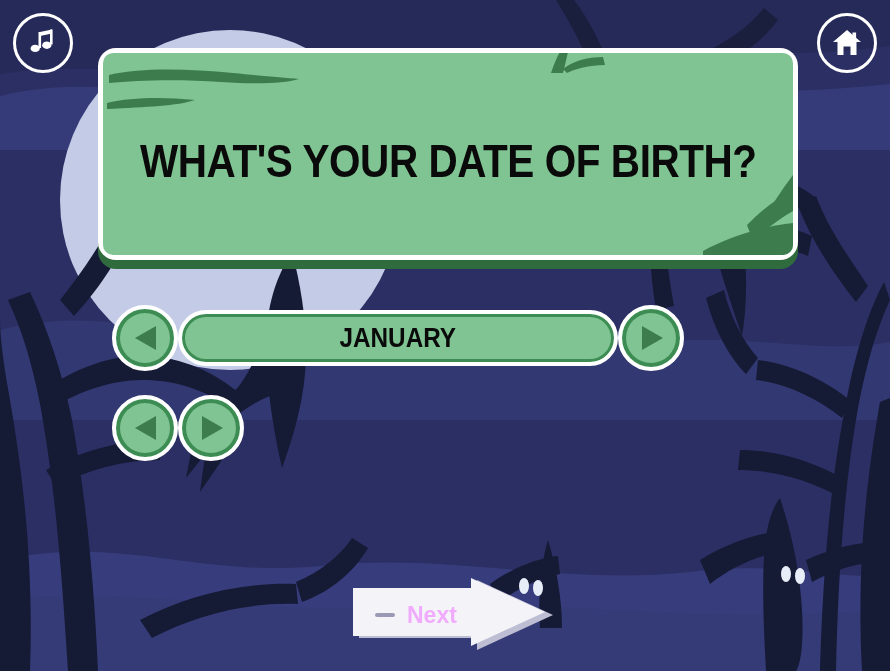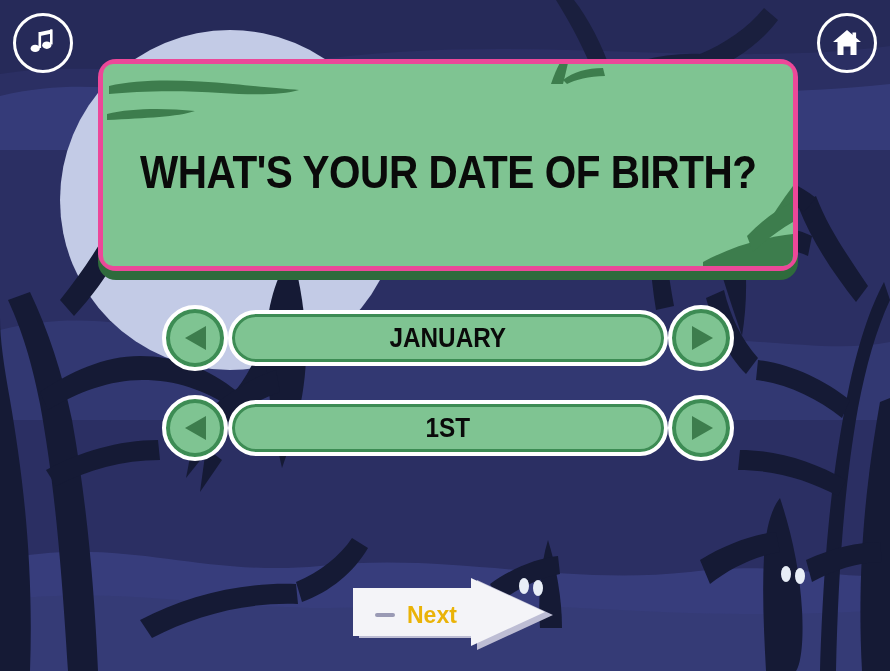--- a/index.html
+++ b/index.html
@@ -37,27 +37,26 @@
   #home-btn  { right: 13px; top: 13px; }
   .corner-btn svg { display:block; }
 
   
   #question-board {
     position: absolute;
     left: 98px;
     top: 48px;
     width: 700px;
     height: 212px;
-    background: #ec4899;
+    background: #ffffff;
     border-radius: 18px;
     box-shadow: 0 9px 0 0 #2f6b3c;
     box-sizing: border-box;
     padding: 5px;
     overflow: hidden;
-    margin-top: 11px;
   }
   #question-board-inner {
     position: relative;
     width: 100%; height: 100%;
     background: #7fc492;
     border-radius: 10px;
     overflow: hidden;
     display: flex;
     align-items: center;
     justify-content: center;
@@ -77,21 +76,21 @@
   }
 
   
   .selector-row {
     position: absolute;
     left: 112px;
     width: 672px;
     height: 68px;
     display: flex;
     align-items: center;
-    justify-content: center;
+    justify-content: flex-start;
   }
   #row-month { top: 304px; }
   #row-day   { top: 394px; }
   #row-year  { top: 484px; }
 
   .arrow-btn {
     width: 66px;
     height: 66px;
     border-radius: 50%;
     background: #7fc492;
@@ -139,21 +138,21 @@
     cursor: pointer;
   }
   #next-button svg { display:block; position:absolute; inset:0; }
   #next-label {
     position: absolute;
     left: 62px;
     top: 50%;
     transform: translateY(-50%);
     font-size: 23px;
     font-weight: bold;
-    color: #eab308;
+    color: #f0abfc;
     z-index: 2;
     pointer-events: none;
   }
   #next-dash {
     position: absolute;
     left: 30px;
     top: 50%;
     transform: translateY(-50%);
     width: 20px;
     height: 4px;
@@ -310,23 +309,20 @@
   </div>
 
   <div id="row-day" class="selector-row">
     <div class="arrow-btn">
       <span>
         <svg width="26" height="28" viewBox="0 0 26 28" xmlns="http://www.w3.org/2000/svg">
           <path d="M24 2 L24 26 L3 14 Z" fill="#3d7d4d"></path>
         </svg>
       </span>
     </div>
-    <div class="value-pill">
-      <span>1ST</span>
-    </div>
     <div class="arrow-btn">
       <span>
         <svg width="26" height="28" viewBox="0 0 26 28" xmlns="http://www.w3.org/2000/svg">
           <path d="M4 2 L4 26 L25 14 Z" fill="#3d7d4d"></path>
         </svg>
       </span>
     </div>
   </div>
 
 

